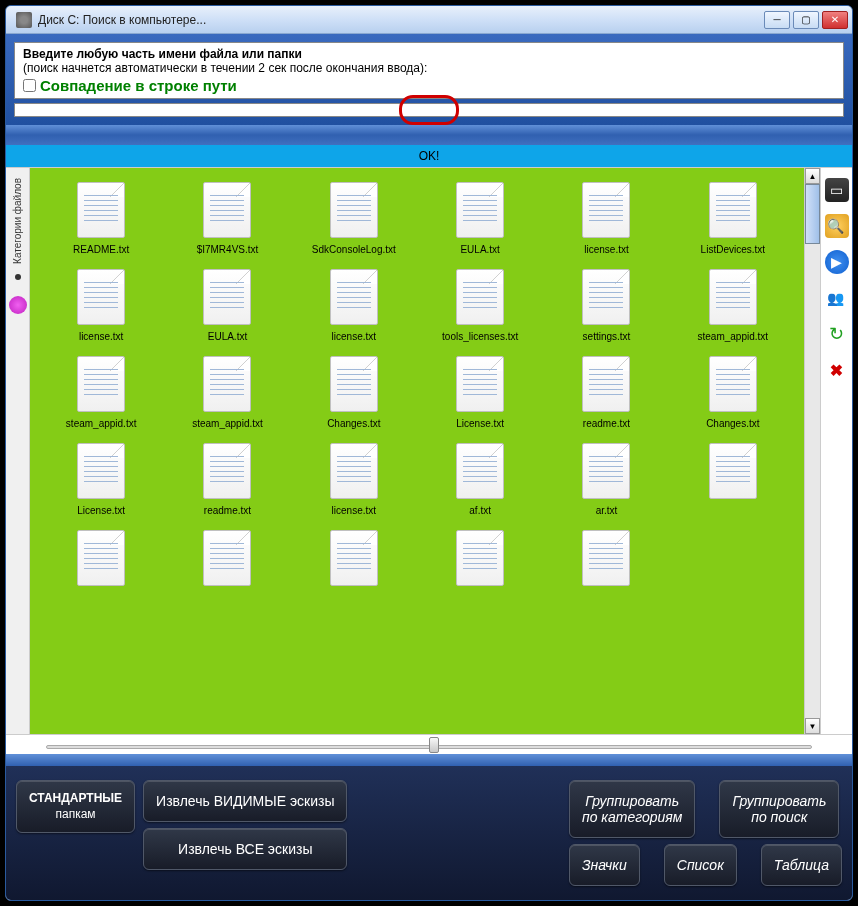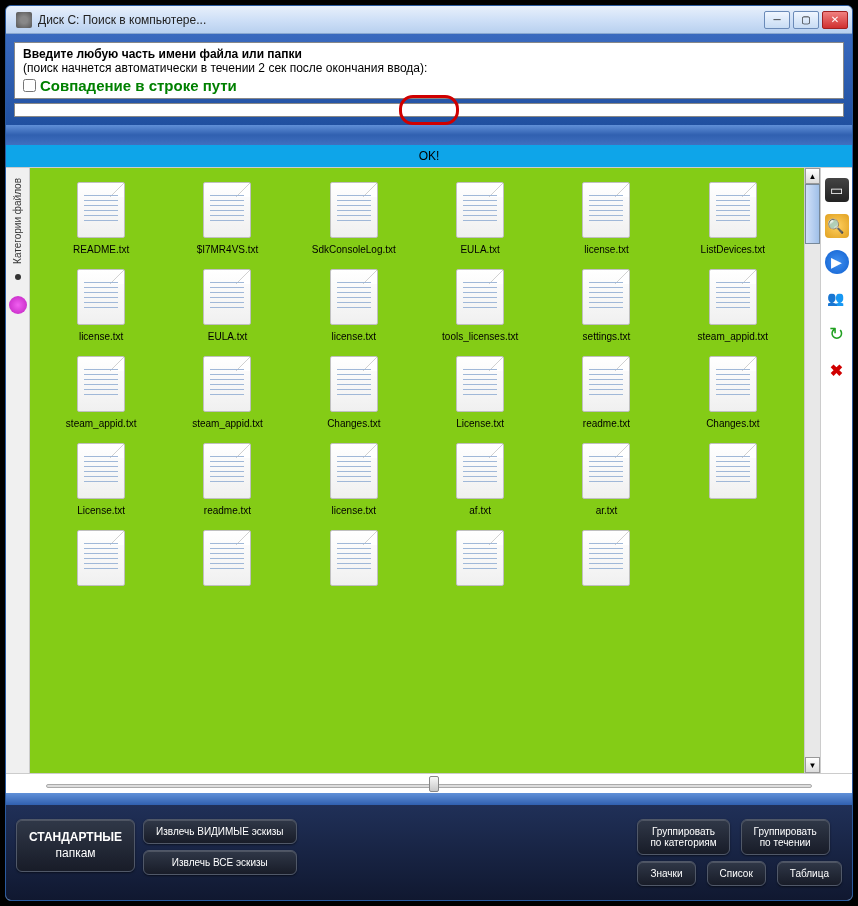--- a/index.html
+++ b/index.html
@@ -60,24 +60,24 @@
 
 .slider-bar { height: 20px; background: #fff; padding: 4px 40px; border-top: 1px solid #ccc; position: relative; }
 .slider-track { height: 4px; background: #ddd; border: 1px solid #aaa; border-radius: 2px; margin-top: 6px; }
 .slider-thumb { position: absolute; left: 50%; top: 2px; width: 10px; height: 16px; background: linear-gradient(to bottom, #f8f8f8, #c8c8c8); border: 1px solid #888; border-radius: 2px; }
 
 .blue-band2 { height: 12px; background: linear-gradient(to bottom, #6090d8, #3060b0); }
 
 .bottom-panel { background: linear-gradient(to bottom, #203058, #101830); padding: 14px 10px; display: flex; gap: 8px; align-items: flex-start; }
 .btn-col { display: flex; flex-direction: column; gap: 6px; }
 .flex-spacer { flex: 1; }
-.dark-btn { background: linear-gradient(to bottom, #303848, #181c28); color: #fff; border: 1px solid #505868; border-radius: 6px; padding: 6px 12px; font-size: 10px; cursor: pointer; text-align: center; white-space: nowrap; box-shadow: 0 1px 2px rgba(0,0,0,0.5), inset 0 1px 0 rgba(255,255,255,0.15); }
+.dark-btn { background: linear-gradient(to bottom, #303848, #181c28); color: #fff; border: 1px solid #505868; border-radius: 6px; padding: 12px 12px; font-size: 14px; cursor: pointer; text-align: center; white-space: nowrap; box-shadow: 0 1px 2px rgba(0,0,0,0.5), inset 0 1px 0 rgba(255,255,255,0.15); }
 .dark-btn.big { padding: 10px 12px; font-size: 12px; line-height: 1.3; }
 .dark-btn .bold { font-weight: bold; }
-.btn-row { display: flex; gap: 11px; }
+.btn-row { display: flex; gap: 24px; font-style: italic; }
 </style>
 </head>
 <body>
 
 <div class="window">
 
   <div class="titlebar">
     <div class="app-icon"></div>
     <div class="title-text">Диск C: Поиск в компьютере...</div>
     <div class="win-btns">
@@ -269,21 +269,21 @@
     </div>
     <div class="flex-spacer"></div>
     <div class="btn-col">
       <div class="btn-row">
         <div class="dark-btn">
           <span>Группировать</span><br>
           <span>по категориям</span>
         </div>
         <div class="dark-btn">
           <span>Группировать</span><br>
-          <span>по течении</span>
+          <span>по поиск</span>
         </div>
       </div>
       <div class="btn-row" style="justify-content:flex-end">
         <div class="dark-btn">Значки</div>
         <div class="dark-btn">Список</div>
         <div class="dark-btn">Таблица</div>
       </div>
     </div>
   </div>
 

